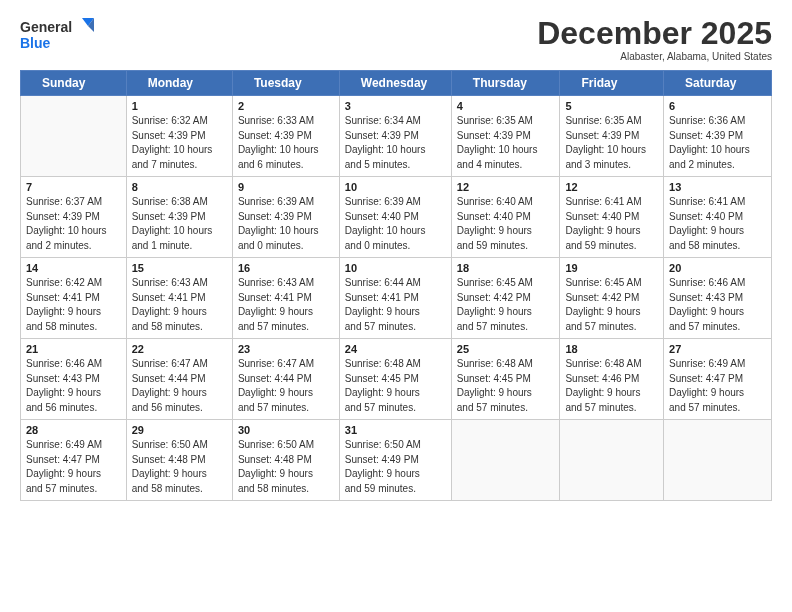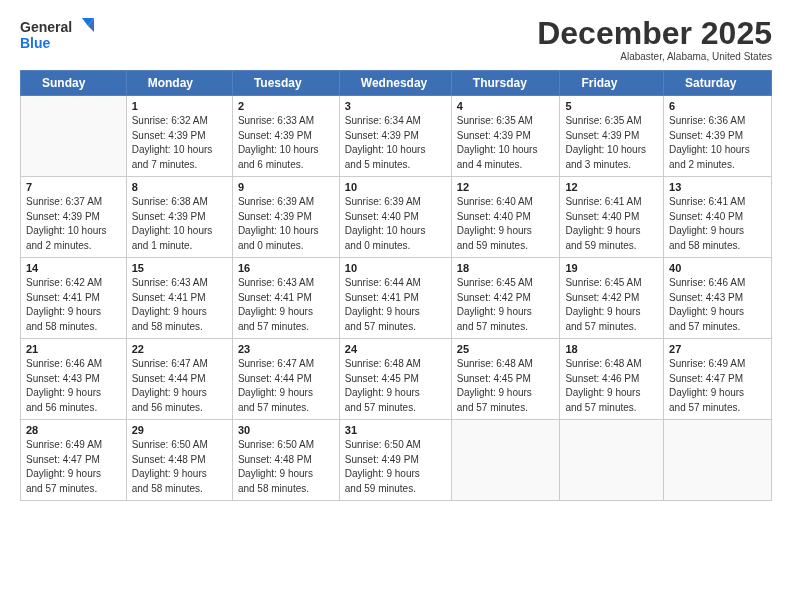--- a/index.html
+++ b/index.html
@@ -188,21 +188,21 @@
           </td>
           <td>
             <div class="day-num">18</div>
             <div class="day-info">Sunrise: 6:45 AM<br>Sunset: 4:42 PM<br>Daylight: 9 hours<br>and 57 minutes.</div>
           </td>
           <td>
             <div class="day-num">19</div>
             <div class="day-info">Sunrise: 6:45 AM<br>Sunset: 4:42 PM<br>Daylight: 9 hours<br>and 57 minutes.</div>
           </td>
           <td>
-            <div class="day-num">40</div>
+            <div class="day-num">20</div>
             <div class="day-info">Sunrise: 6:46 AM<br>Sunset: 4:43 PM<br>Daylight: 9 hours<br>and 57 minutes.</div>
           </td>
         </tr>
         <tr class="alt-row">
           <td>
             <div class="day-num">21</div>
             <div class="day-info">Sunrise: 6:46 AM<br>Sunset: 4:43 PM<br>Daylight: 9 hours<br>and 56 minutes.</div>
           </td>
           <td>
             <div class="day-num">22</div>

